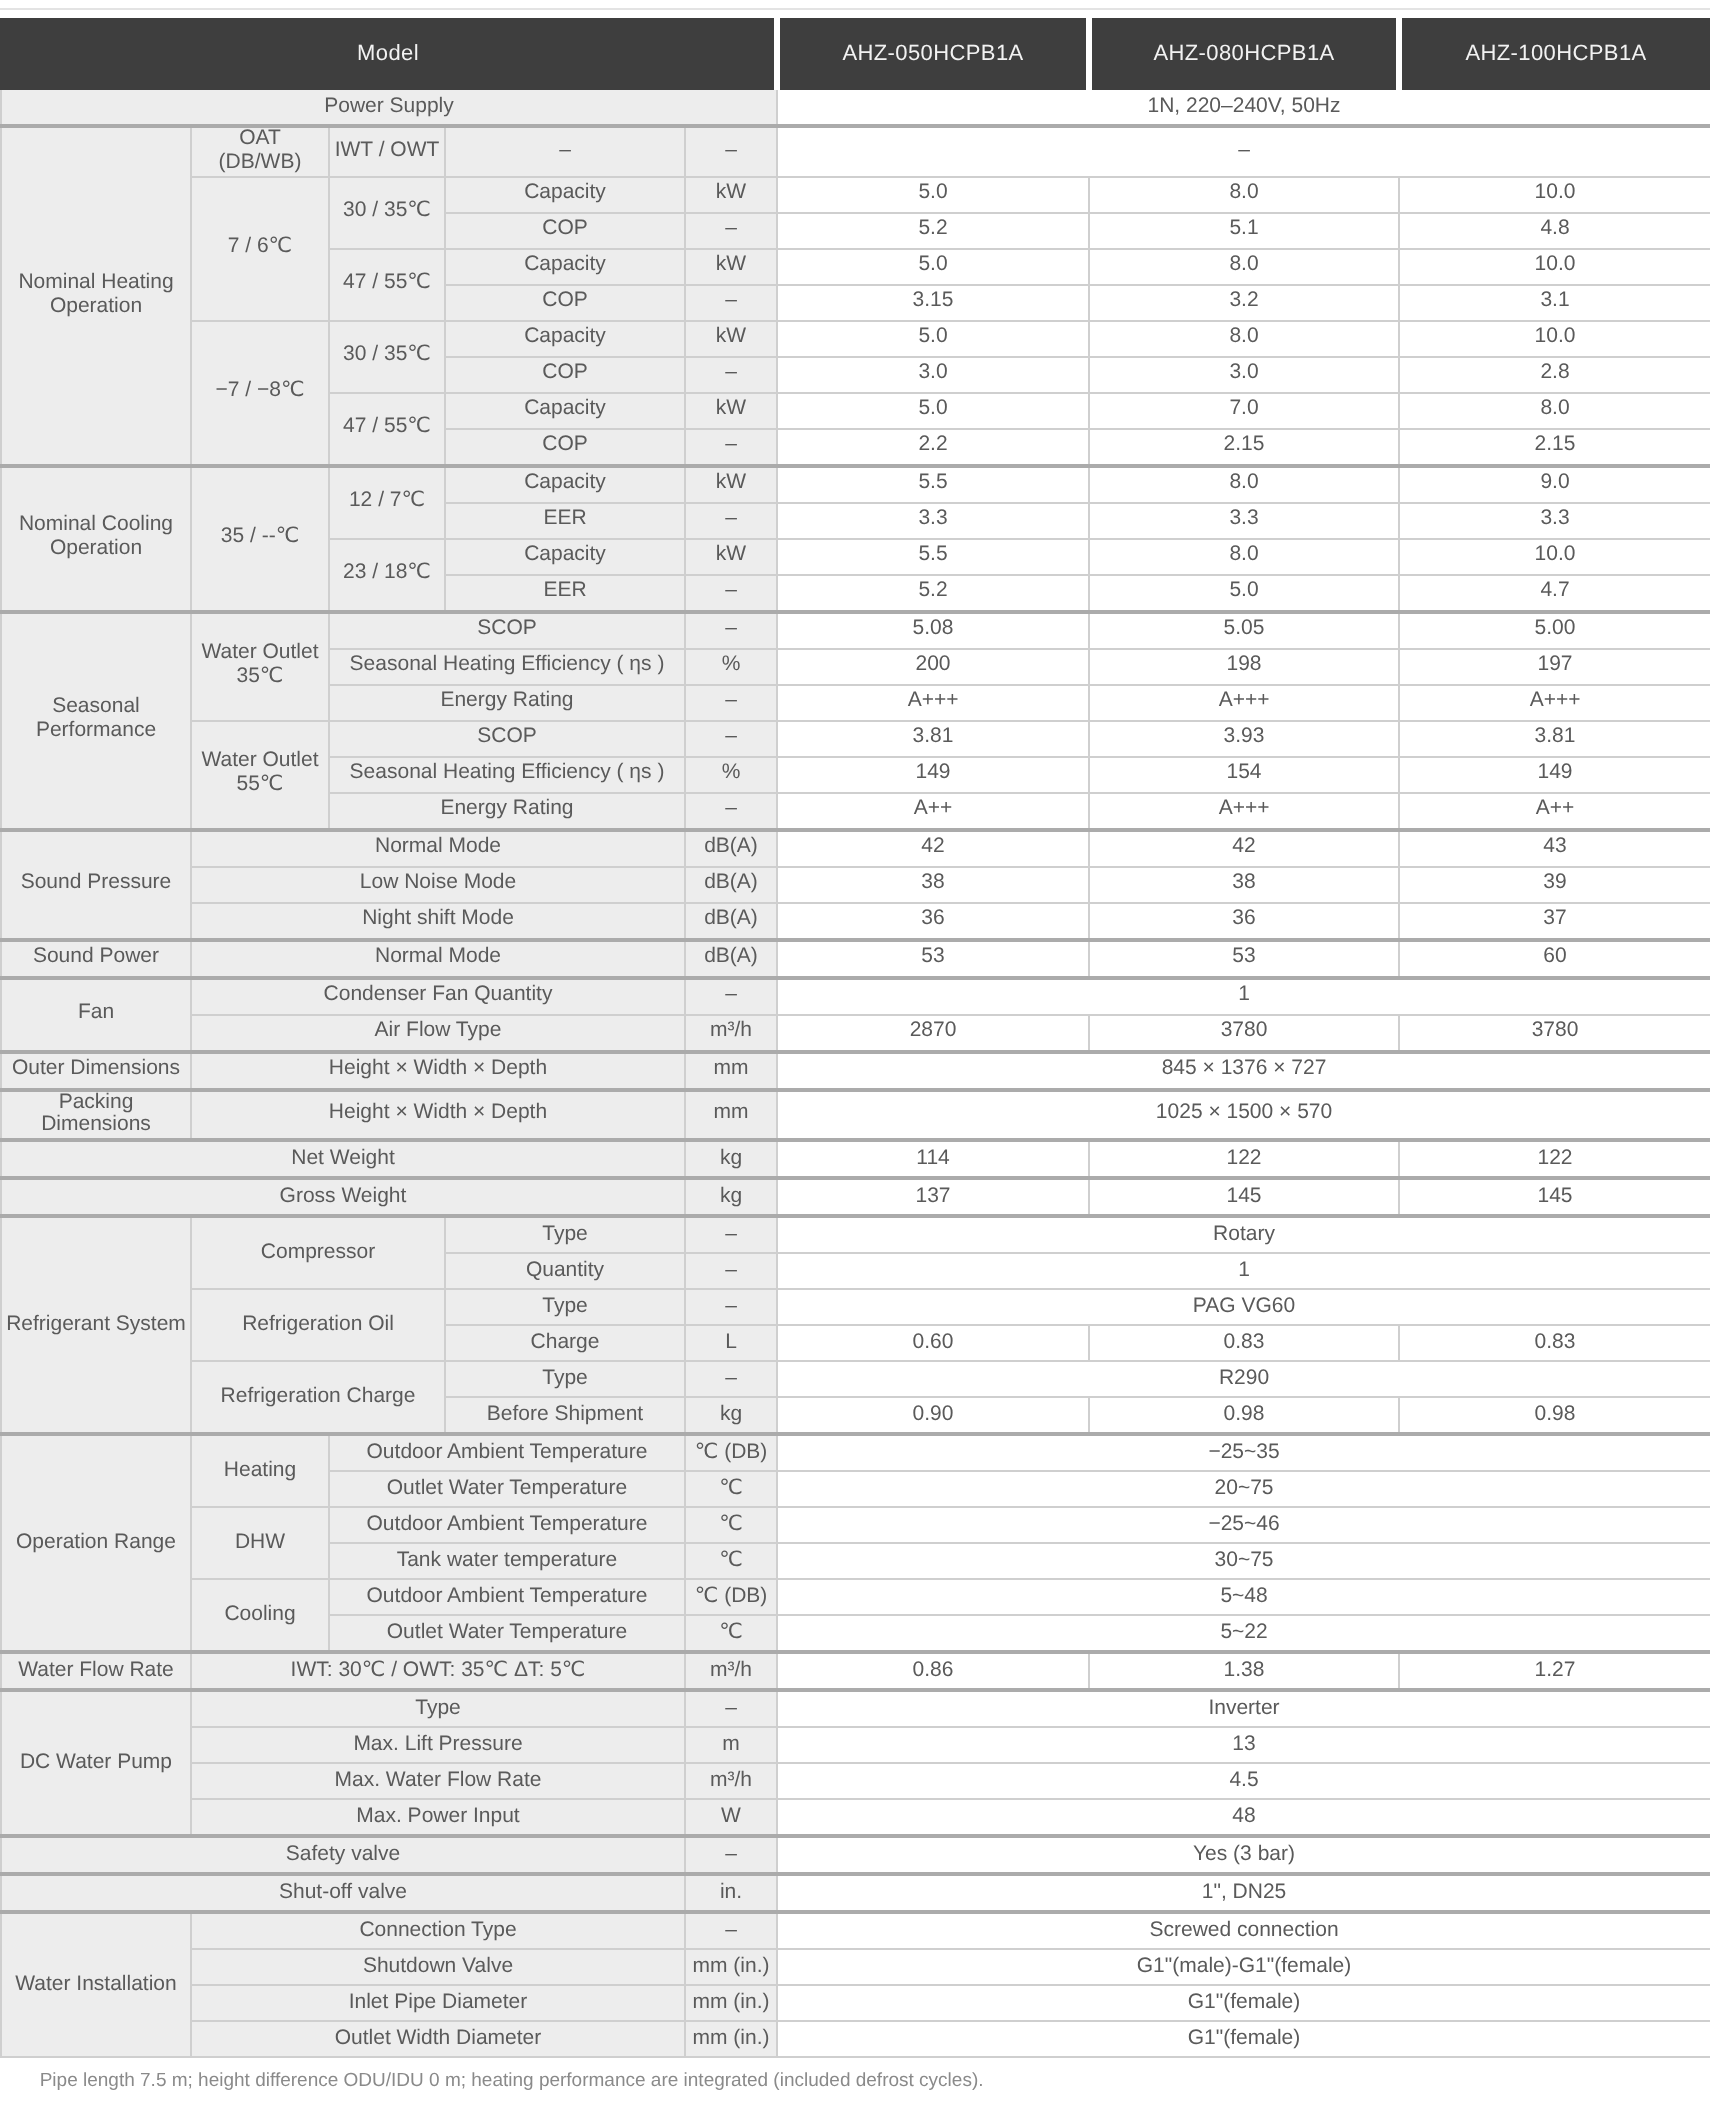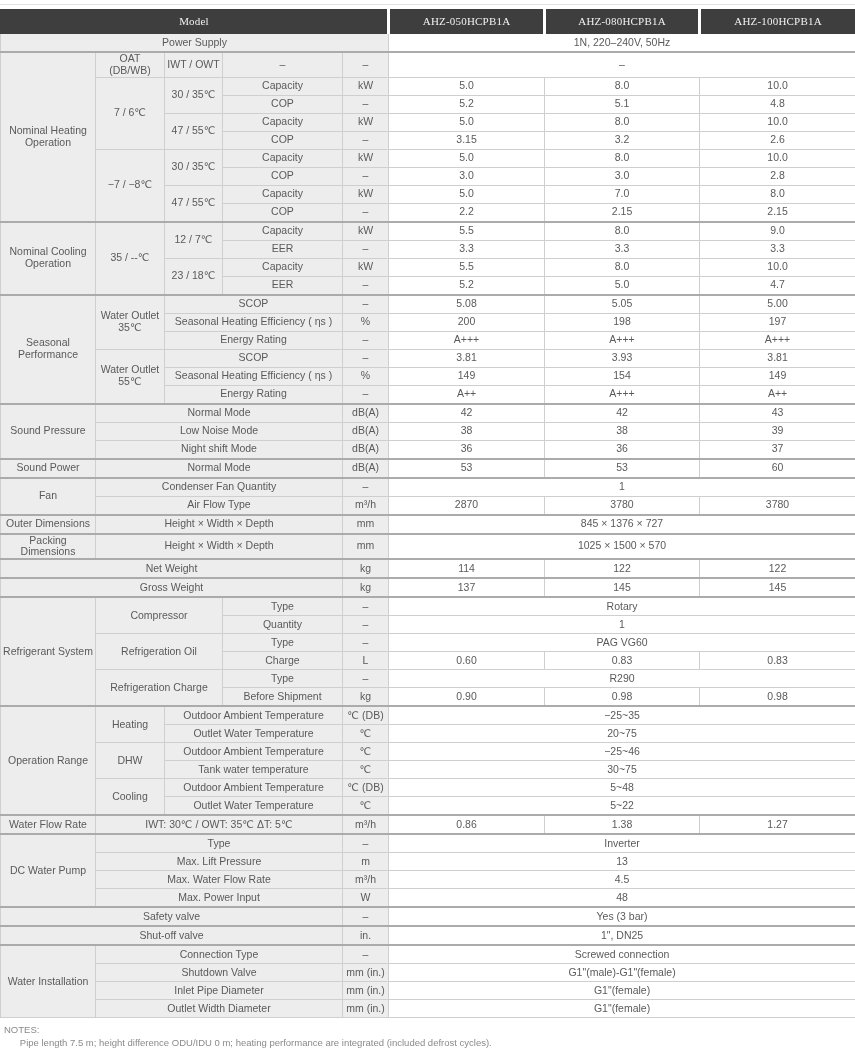--- a/index.html
+++ b/index.html
@@ -8,21 +8,21 @@
     --text:#5a5a5a; --notes-text:#8a8a8a;
   }
   html,body{margin:0;padding:0;background:#fff;}
   body{width:855px;font-family:"Liberation Sans","DejaVu Sans",sans-serif;}
   .page{width:855px;padding-top:4px;}
   .topline{height:1px;background:#e3e3e3;margin-bottom:4px;}
   table{border-collapse:collapse;table-layout:fixed;width:855px;}
   td{border:1px solid var(--border-light);height:17px;font-size:10.5px;color:var(--text);
      text-align:center;vertical-align:middle;padding:0 2px;line-height:1.12;overflow:hidden;}
   tr{height:18px;}
-  tr.head{height:24px;font-family:Liberation Serif, serif;}
+  tr.head{height:35px;}
   td.h{background:var(--header-bg);color:var(--header-text);font-size:11px;
        border:1px solid var(--header-bg);letter-spacing:.2px;}
   td.hm{border-left:3px solid #ffffff;text-align:center;}
   td.l{background:var(--label-bg);}
   td.v{background:var(--value-bg);}
   tr.sec td{border-top:2px solid var(--border-section);}
   .notes{margin-top:6px;padding-left:4px;font-size:9.5px;color:var(--notes-text);line-height:12.5px;}
   .note-line{white-space:pre-wrap;}
 </style>
 </head>
@@ -82,21 +82,21 @@
           <td class="l">kW</td>
           <td class="v">5.0</td>
           <td class="v">8.0</td>
           <td class="v">10.0</td>
         </tr>
         <tr>
           <td class="l">COP</td>
           <td class="l">–</td>
           <td class="v">3.15</td>
           <td class="v">3.2</td>
-          <td class="v">2.6</td>
+          <td class="v">3.1</td>
         </tr>
         <tr>
           <td class="l" rowspan="4">−7 / −8℃</td>
           <td class="l" rowspan="2">30 / 35℃</td>
           <td class="l">Capacity</td>
           <td class="l">kW</td>
           <td class="v">5.0</td>
           <td class="v">8.0</td>
           <td class="v">10.0</td>
         </tr>
@@ -396,18 +396,17 @@
           <td class="v" colspan="3">G1"(female)</td>
         </tr>
         <tr>
           <td class="l" colspan="3">Outlet Width Diameter</td>
           <td class="l">mm (in.)</td>
           <td class="v" colspan="3">G1"(female)</td>
         </tr>
       </tbody>
   </table>
   <div class="notes">
-    <div class="note-line">NOTES:</div>
     <div id="note-lines">
         <div class="note-line">      Pipe length 7.5 m; height difference ODU/IDU 0 m; heating performance are integrated (included defrost cycles).</div>
       </div>
   </div>
 </div>
 
 </body></html>

